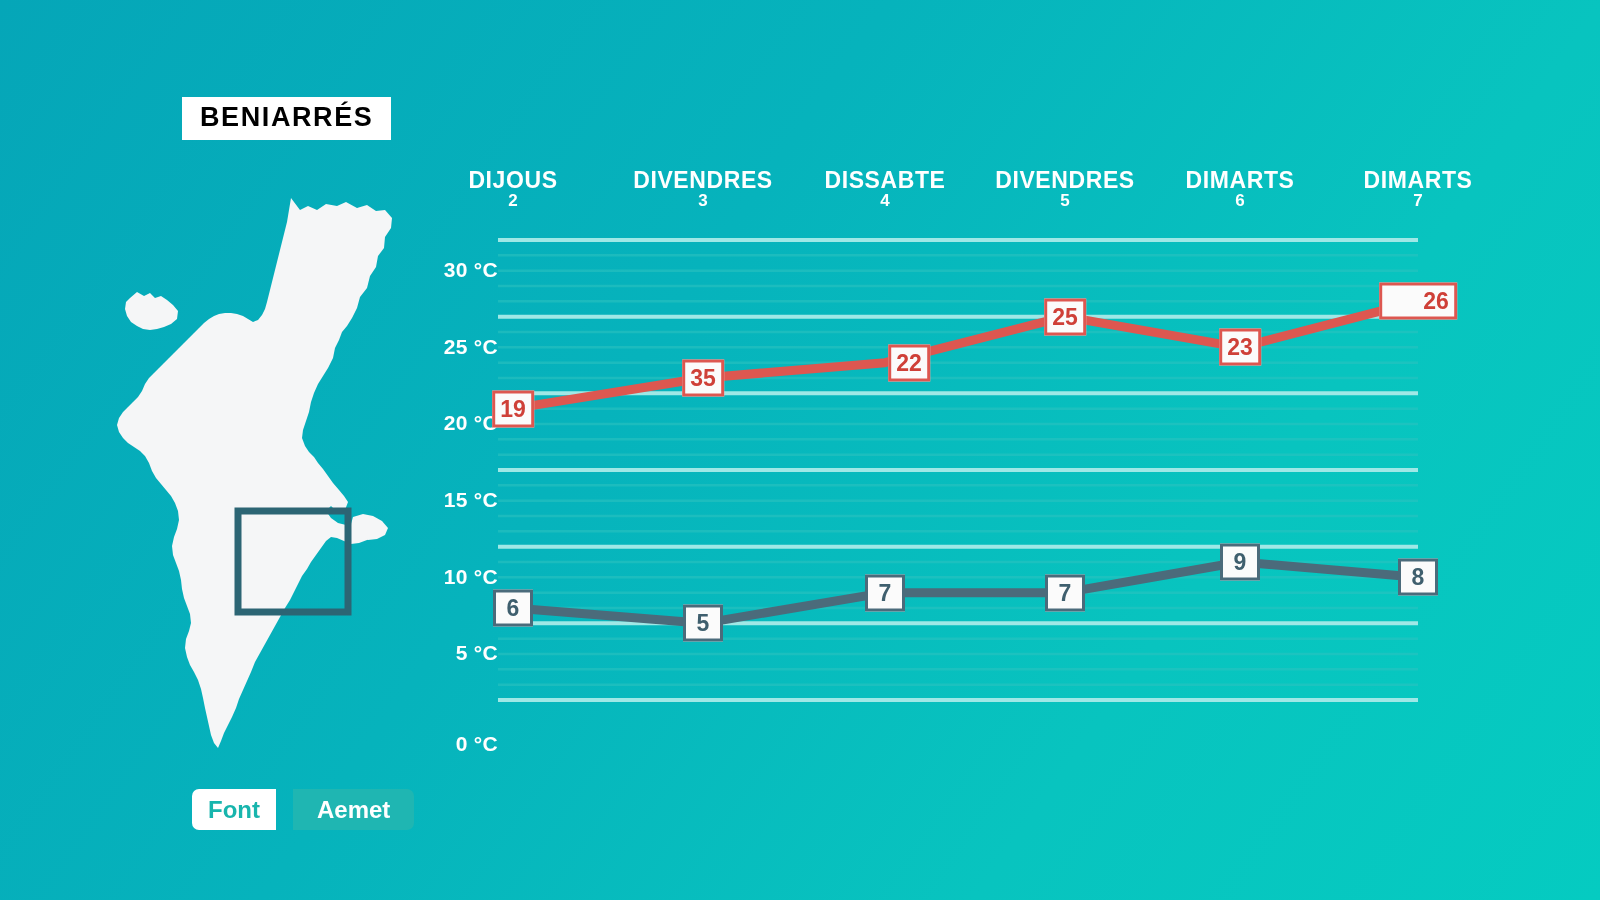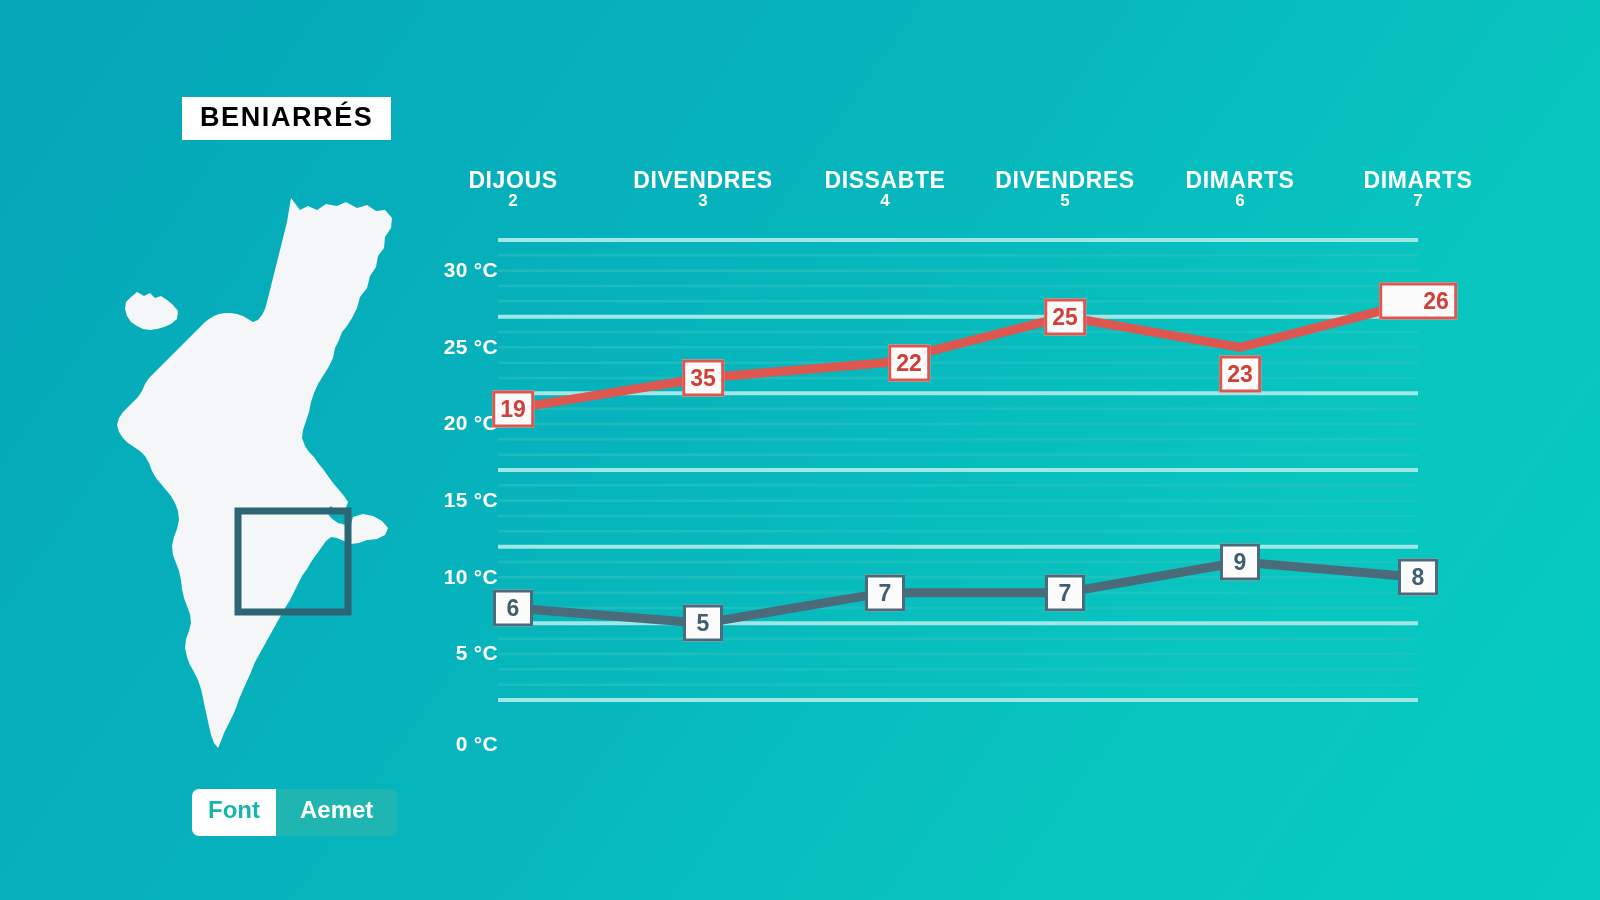--- a/index.html
+++ b/index.html
@@ -81,21 +81,22 @@
     white-space:nowrap;
   }
   .val-badge.max { border-color:#dd5750; color:#cf4038; }
   .val-badge.min { border-color:#4b6b7b; color:#3f5f6e; }
 
   
   #source-pill {
     position:absolute; left:192px; top:789px;
     display:flex; align-items:stretch;
     border-radius:7px; overflow:hidden;
-    height:47px;
+    height:41px;
+    gap:17px;
   }
   #source-pill .src-label {
     background:#ffffff; color:#18b5ad;
     font-size:24px; font-weight:bold;
     padding:0 16px; line-height:41px;
   }
   #source-pill .src-value {
     background:#1fb6b2; color:#ffffff;
     font-size:24px; font-weight:bold;
     padding:0 24px; line-height:41px;
@@ -223,21 +224,21 @@
       <div class="y-label" style="top: 398.333px;">5 °C</div>
       <div class="y-label" style="top: 321.667px;">10 °C</div>
       <div class="y-label" style="top: 245px;">15 °C</div>
       <div class="y-label" style="top: 168.333px;">20 °C</div>
       <div class="y-label" style="top: 91.6667px;">25 °C</div>
       <div class="y-label" style="top: 15px;">30 °C</div>
       <div class="val-badge max" style="left: 83px; top: 183.667px;">19</div>
       <div class="val-badge max" style="left: 273px; top: 153px;">35</div>
       <div class="val-badge max" style="left: 455px; top: 137.667px; margin-left: 24px;">22</div>
       <div class="val-badge max" style="left: 635px; top: 91.6667px;">25</div>
-      <div class="val-badge max" style="left: 810px; top: 122.333px; margin-top: 27px;">23</div>
+      <div class="val-badge max" style="left: 810px; top: 122.333px;">23</div>
       <div class="val-badge max" style="left: 988px; top: 76.3333px; padding-left: 41px;">26</div>
       <div class="val-badge min" style="left: 83px; top: 383px;">6</div>
       <div class="val-badge min" style="left: 273px; top: 398.333px;">5</div>
       <div class="val-badge min" style="left: 455px; top: 367.667px;">7</div>
       <div class="val-badge min" style="left: 635px; top: 367.667px;">7</div>
       <div class="val-badge min" style="left: 810px; top: 337px;">9</div>
       <div class="val-badge min" style="left: 988px; top: 352.333px;">8</div>
     </div>
 </div>
 

